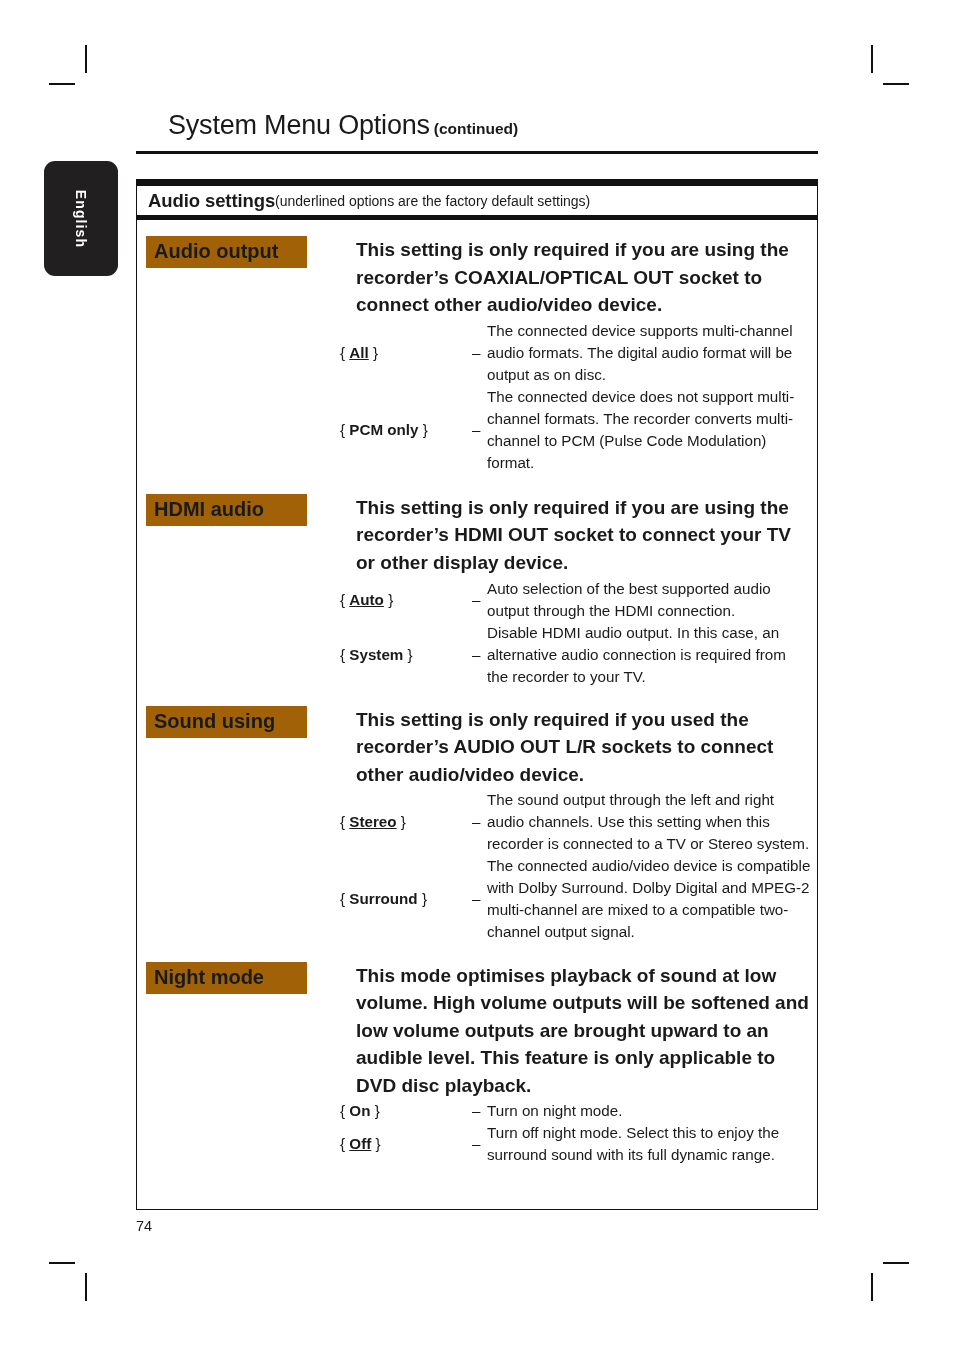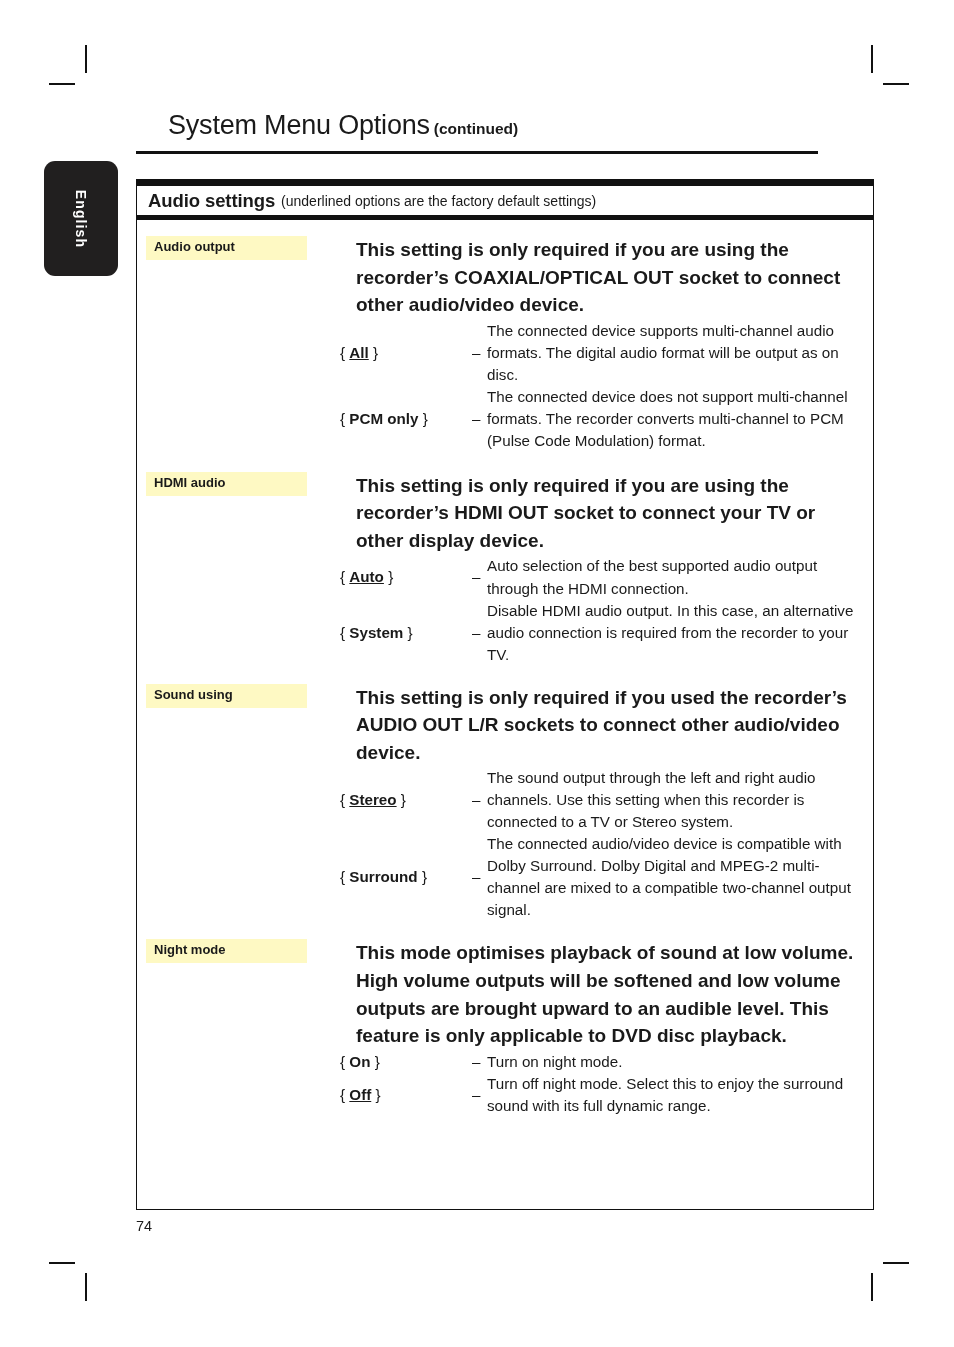--- a/index.html
+++ b/index.html
@@ -73,21 +73,21 @@
     font-size: 14px;
     font-weight: bold;
     letter-spacing: 1.1px;
   }
 
   
   .content-box {
     position: absolute;
     left: 136px;
     top: 179px;
-    width: 738px;
+    width: 682px;
     height: 1031px;
     box-sizing: border-box;
     border: 1.7px solid #111;
     border-top: 7px solid #111;
     background: #ffffff;
   }
   .section-title-row {
     box-sizing: border-box;
     height: 34px;
     border-bottom: 5px solid #111;
@@ -96,37 +96,37 @@
     align-items: center;
     white-space: nowrap;
   }
   .section-title {
     font-size: 18.5px;
     font-weight: bold;
     letter-spacing: -0.1px;
   }
   .section-note {
     font-size: 14px;
-    margin-left: 6px;
+    margin-left: 0;
   }
 
   
   .settings {
     padding: 16px 0 0 0;
   }
   .setting-row {
     display: flex;
     align-items: flex-start;
     padding-left: 9px;
   }
   .setting-label {
     flex: 0 0 161px;
     width: 161px;
-    background: #fef9c3;
-    font-size: 13px;
+    background: #a16207;
+    font-size: 20px;
     font-weight: bold;
     padding: 4px 0 5px 8px;
     box-sizing: border-box;
     line-height: 1.15;
   }
   .setting-body {
     flex: 1 1 auto;
     padding-left: 33px;
     padding-right: 6px;
   }

